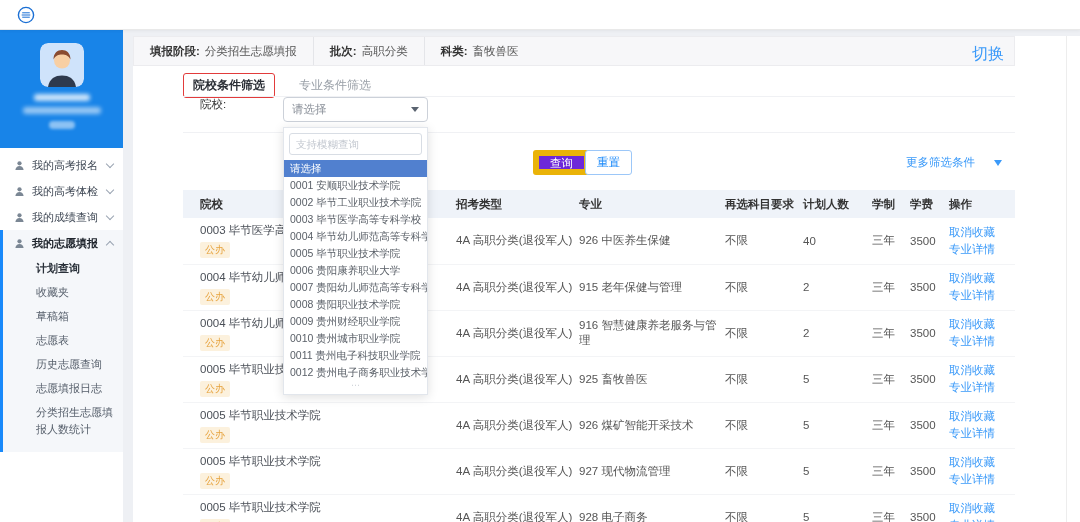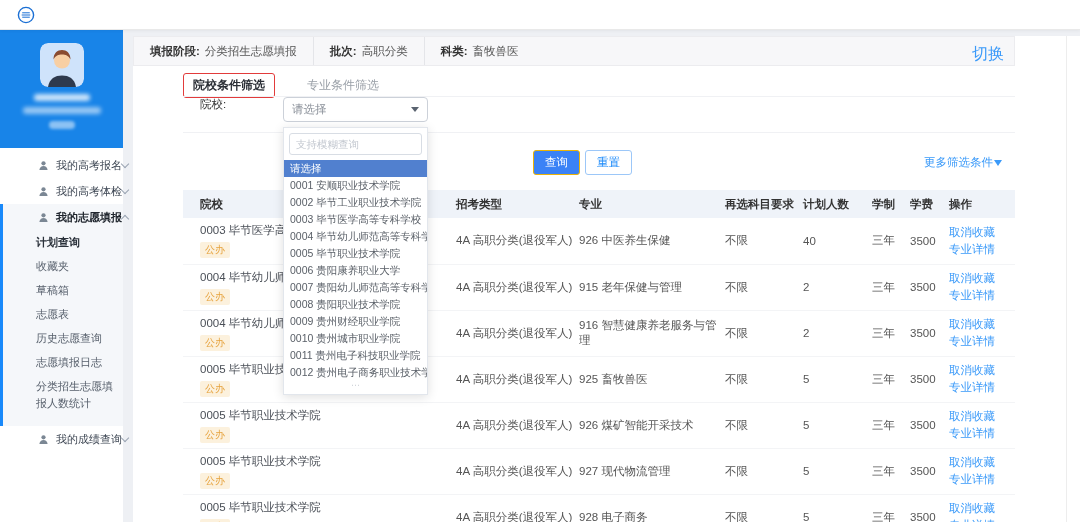--- a/index.html
+++ b/index.html
@@ -26,21 +26,21 @@
   .avatar { width: 44px; height: 44px; border-radius: 8px; overflow: hidden; display: flex; }
   .blur-line { height: 7px; border-radius: 3px; background: rgba(255,255,255,.78); filter: blur(2px); margin-top: 7px; }
   .bl1 { width: 56px; }
   .bl2 { width: 78px; background: rgba(255,255,255,.55); margin-top: 6px; }
   .blur-pill { width: 26px; height: 8px; border-radius: 4px; background: rgba(255,255,255,.5); filter: blur(1.5px); margin-top: 7px; }
 
   .menu { padding-top: 4px; }
   .mgroup { position: relative; }
   .mgroup.expanded { background: #f5f7fa; padding-bottom: 12px; }
   .mgroup.expanded::before { content: ""; position: absolute; left: 0; top: 0; bottom: 0; width: 3px; background: #1989fa; }
-  .mi { height: 26px; display: flex; align-items: center; padding: 0 10px 0 14px; font-size: 11px; color: #3c4552; cursor: pointer; margin-left: 24px; }
+  .mi { height: 26px; display: flex; align-items: center; padding: 0 10px 0 14px; font-size: 11px; color: #3c4552; cursor: pointer; }
   .mi .pico { width: 11px; height: 11px; margin-right: 7px; flex: none; display: flex; }
   .mi-label { flex: 1; white-space: nowrap; }
   .chev { width: 6px; height: 6px; border-right: 1.3px solid #9aa4b2; border-bottom: 1.3px solid #9aa4b2;
           transform: rotate(45deg); margin-top: -3px; flex: none; }
   .mi.open { font-weight: bold; color: #20262e; }
   .mi.open .chev { transform: rotate(-135deg); margin-top: 4px; }
   .mc { min-height: 24px; display: flex; align-items: center; padding: 0 6px 0 36px; font-size: 11px; color: #565f6b; cursor: pointer; }
   .mc.active .mc-label { font-weight: bold; color: #2a313a; }
   .mc.wrap { padding-top: 4px; padding-bottom: 2px; }
   .mc.wrap .mc-label { line-height: 1.55; }
@@ -49,37 +49,37 @@
   .content { position: absolute; left: 133px; top: 36px; width: 882px; height: 486px; background: #fff; overflow: hidden; }
 
   .filterbar { position: absolute; left: 0; top: 0; width: 882px; height: 30px; background: #f7f7f9;
                border: 1px solid #ececef; display: flex; align-items: flex-end; }
   .fcell { padding: 0 16px; height: 100%; display: flex; align-items: center; border-right: 1px solid #e4e5e9; font-size: 11.5px; white-space: nowrap; }
   .fcell:nth-of-type(3) { border-right: none; }
   .fkey { font-weight: bold; color: #333; margin-right: 5px; }
   .fval { color: #555; }
   .switch { margin-left: auto; margin-right: 10px; color: #3b9af9; font-size: 16px; cursor: pointer; text-decoration: none; }
 
-  .tabs { position: absolute; left: 50px; top: 37px; display: flex; align-items: center; gap: 32px; }
+  .tabs { position: absolute; left: 50px; top: 37px; display: flex; align-items: center; gap: 24px; }
   .tab { font-size: 12px; color: #9aa0a8; cursor: pointer; padding: 4px 0; }
   .tab.active { color: #2b2f36; font-weight: bold; border: 1px solid #e23b3b; border-radius: 3px; padding: 3px 9px; }
 
   .formrow { position: absolute; left: 50px; top: 60px; width: 832px; height: 37px;
              border-top: 1px solid #f0f1f4; border-bottom: 1px solid #f0f1f4;
              display: flex; align-items: flex-start; }
   .flabel { font-size: 11.5px; color: #333; margin-left: 17px; width: 83px; }
   .select { width: 145px; height: 25px; border: 1px solid #ccd1d9; border-radius: 4px; background: #fff;
             display: flex; align-items: center; padding: 0 8px; font-size: 11.5px; color: #8a9099; cursor: pointer; }
   .caret { margin-left: auto; width: 0; height: 0; border-left: 4px solid transparent; border-right: 4px solid transparent; border-top: 5px solid #5a6370; }
 
   .btn { position: absolute; top: 114px; height: 25px; padding: 0 11px; font-size: 11.5px; border-radius: 3px; cursor: pointer;
          font-family: inherit; }
-  .btn.primary { left: 400px; background: #3b82f6; color: #fff; border: 1px solid #eab308; }
+  .btn.primary { left: 400px; background: #6d28d9; color: #fff; border: 6px solid #eab308; }
   .btn.ghost { left: 452px; background: #fff; color: #1989fa; border: 1px solid #9cc7f8; }
-  .more { position: absolute; right: 13px; top: 119px; color: #3b9af9; font-size: 11.5px; display: flex; align-items: center; gap: 1px; cursor: pointer; text-decoration: none; }
+  .more { position: absolute; right: 13px; top: 119px; color: #3b9af9; font-size: 11.5px; display: flex; align-items: center; gap: 19px; cursor: pointer; text-decoration: none; }
   .tri { width: 0; height: 0; border-left: 4.5px solid transparent; border-right: 4.5px solid transparent; border-top: 6px solid #3b9af9; }
 
   
   .plan-table { position: absolute; left: 50px; top: 154px; width: 832px; border-collapse: collapse; table-layout: fixed; font-size: 11.5px; }
   .plan-table th { background: #eff3f9; height: 28px; font-weight: bold; color: #333; text-align: left; font-size: 11.5px; }
   .plan-table th:first-child, .plan-table td:first-child { padding-left: 17px; }
   .plan-table td { height: 46px; border-bottom: 1px solid #f3f4f6; color: #555; vertical-align: middle; padding-right: 6px; }
   .cname { color: #4a4f57; margin-bottom: 4px; white-space: nowrap; overflow: hidden; }
   .badge { display: inline-block; font-size: 10px; color: #e6a23c; background: #fcf1dd; border-radius: 2px; padding: 1px 5px; }
   .c-ops a { display: block; color: #3b9af9; line-height: 17px; text-decoration: none; cursor: pointer; }
@@ -145,20 +145,32 @@
     <span class="pico">
       <svg viewBox="0 0 12 12" width="11" height="11">
         <circle cx="6" cy="3.6" r="2.3" fill="#7b8794"></circle>
         <path d="M1.5 11c.4-3 2.2-4.4 4.5-4.4s4.1 1.4 4.5 4.4z" fill="#7b8794"></path>
       </svg>
     </span>
     <span class="mi-label">我的高考体检</span>
     <i class="chev"></i>
   </div>
 </div>
+        <div class="mgroup">
+  <div class="mi">
+    <span class="pico">
+      <svg viewBox="0 0 12 12" width="11" height="11">
+        <circle cx="6" cy="3.6" r="2.3" fill="#7b8794"></circle>
+        <path d="M1.5 11c.4-3 2.2-4.4 4.5-4.4s4.1 1.4 4.5 4.4z" fill="#7b8794"></path>
+      </svg>
+    </span>
+    <span class="mi-label">我的成绩查询</span>
+    <i class="chev"></i>
+  </div>
+</div>
         <div class="mgroup expanded">
   <div class="mi open">
     <span class="pico">
       <svg viewBox="0 0 12 12" width="11" height="11">
         <circle cx="6" cy="3.6" r="2.3" fill="#7b8794"></circle>
         <path d="M1.5 11c.4-3 2.2-4.4 4.5-4.4s4.1 1.4 4.5 4.4z" fill="#7b8794"></path>
       </svg>
     </span>
     <span class="mi-label">我的志愿填报</span>
     <i class="chev"></i>
@@ -183,32 +195,20 @@
   <div class="mc">
     <span class="mc-label">历史志愿查询</span>
   </div>
 
   <div class="mc">
     <span class="mc-label">志愿填报日志</span>
   </div>
 
   <div class="mc wrap">
     <span class="mc-label">分类招生志愿填报人数统计</span>
-  </div>
-</div>
-        <div class="mgroup">
-  <div class="mi">
-    <span class="pico">
-      <svg viewBox="0 0 12 12" width="11" height="11">
-        <circle cx="6" cy="3.6" r="2.3" fill="#7b8794"></circle>
-        <path d="M1.5 11c.4-3 2.2-4.4 4.5-4.4s4.1 1.4 4.5 4.4z" fill="#7b8794"></path>
-      </svg>
-    </span>
-    <span class="mi-label">我的成绩查询</span>
-    <i class="chev"></i>
   </div>
 </div>
       </nav>
   </aside>
 
   <main class="content">
 
     <div class="filterbar">
       <div class="fcell">
         <span class="fkey">填报阶段:</span>

